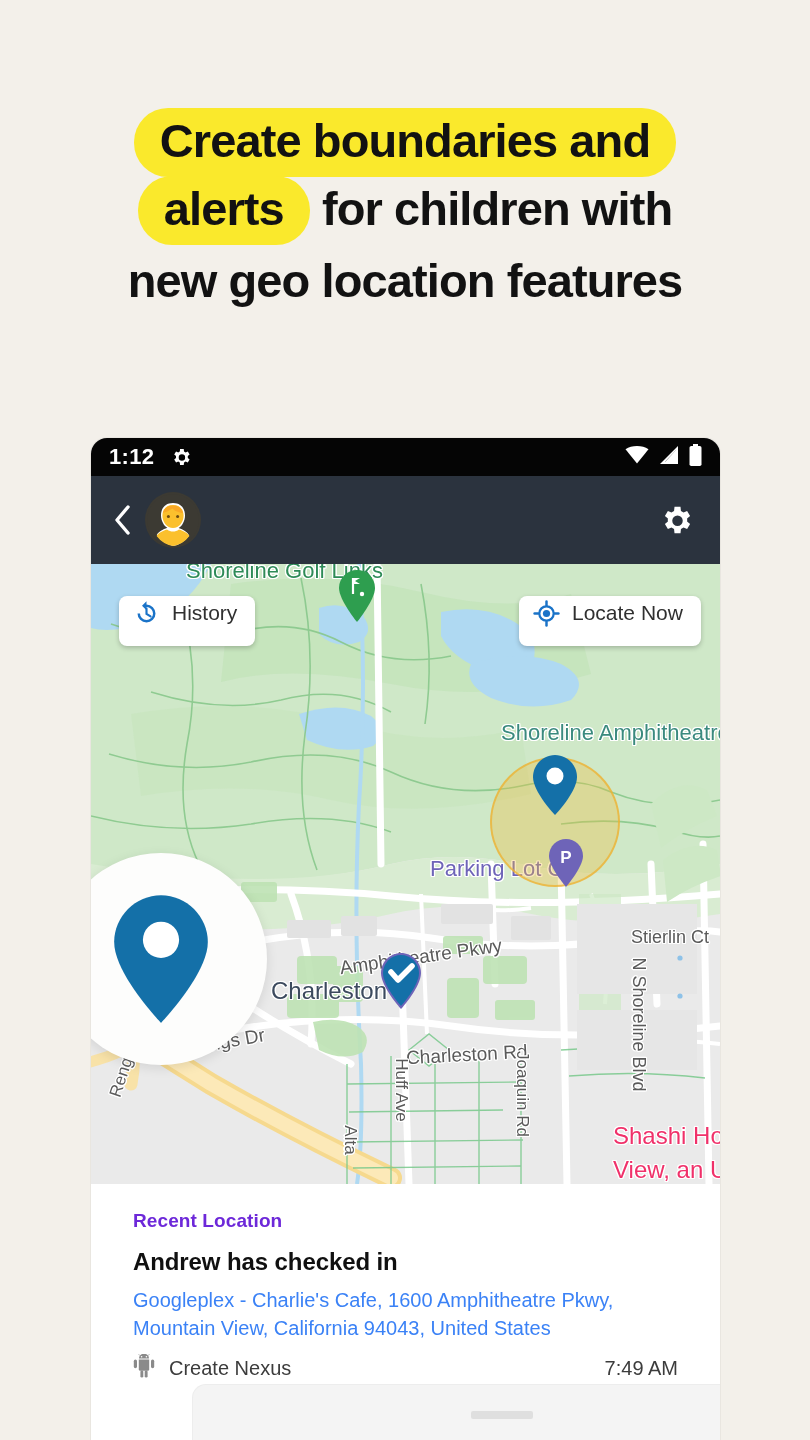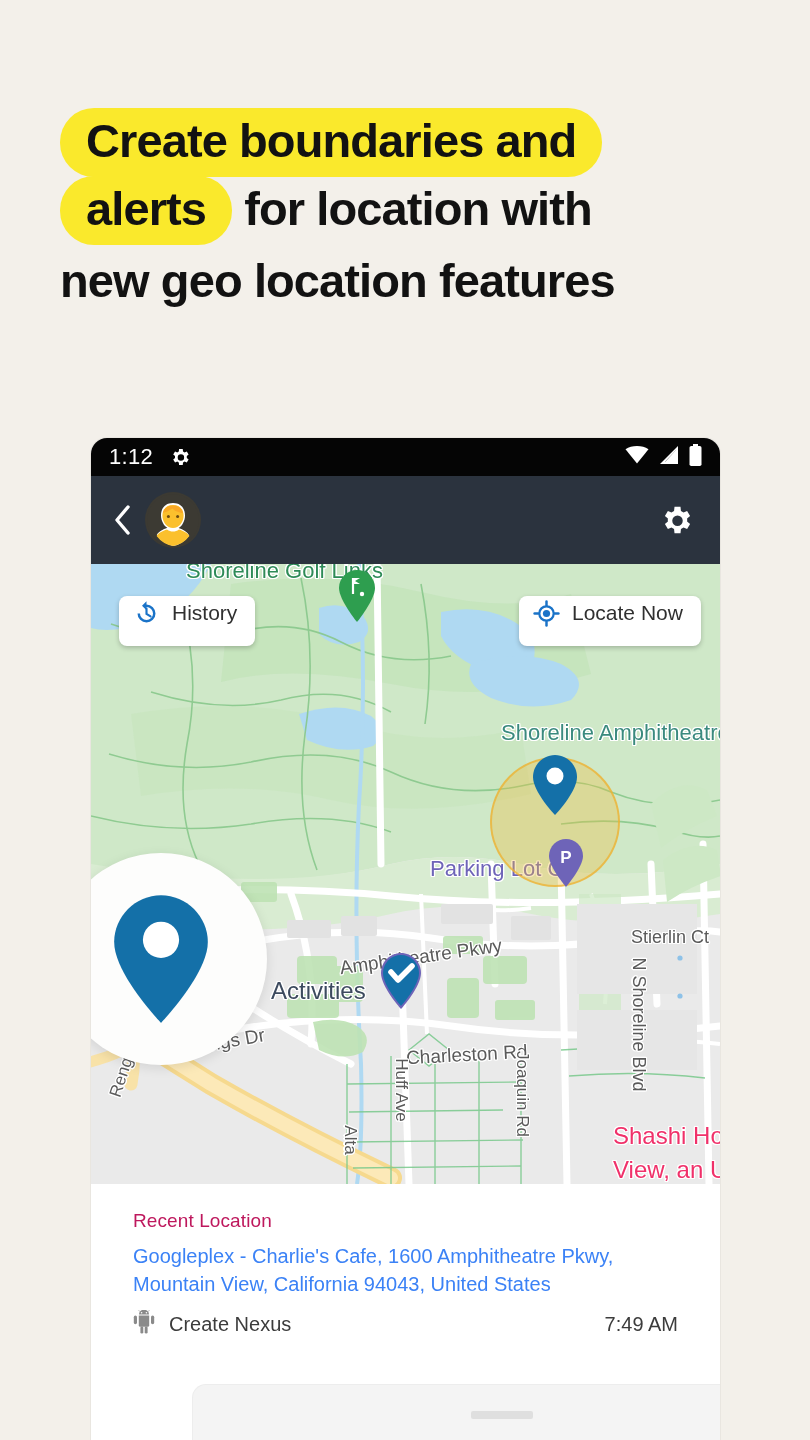--- a/index.html
+++ b/index.html
@@ -10,20 +10,21 @@
     overflow:hidden;
     position:relative;
   }
 
   
   .headline {
     position:absolute;
     left:0; top:108px;
     width:810px;
     padding:0 60px;
+    text-align:center;
     font-weight:bold;
     font-size:47px;
     line-height:66px;
     letter-spacing:-0.9px;
     color:#121212;
   }
   .headline .line { display:block; white-space:nowrap; }
   .hl {
     background:#FAE92C;
     border-radius:34px;
@@ -50,21 +51,21 @@
     position:relative;
     height:38px;
     background:#050505;
     display:flex;
     align-items:center;
     padding:0 18px;
     color:#FFFFFF;
   }
   .statusbar .time {
     font-size:22px;
-    font-weight:400;
+    font-weight:700;
     letter-spacing:0.3px;
   }
   .statusbar .sb-gear { margin-left:16px; display:flex; align-items:center; }
   .statusbar .sb-right {
     margin-left:auto;
     display:flex; align-items:center; gap:9px;
   }
 
   
   .appbar {
@@ -165,21 +166,21 @@
     z-index:6;
   }
 
   
   .sheet {
     position:relative;
     background:#FFFFFF;
     padding:26px 42px 0 42px;
     height:256px;
   }
-  .sheet .kicker { font-size:19px; font-weight:normal; color:#be185d; letter-spacing:0.1px; }
+  .sheet .kicker { font-size:19px; font-weight:bold; color:#6d28d9; letter-spacing:0.1px; }
   .sheet .head   { font-size:24px; font-weight:bold; color:#101010; margin-top:16px; letter-spacing:-0.1px; }
   .sheet .addr   { font-size:20px; color:#3b82f6; line-height:28px; margin-top:10px; max-width:545px; }
   .sheet .meta   {
     display:flex; align-items:center;
     margin-top:12px;
   }
   .sheet .meta .dev { font-size:20px; color:#3C3C3C; margin-left:14px; }
   .sheet .meta .time { margin-left:auto; font-size:20px; color:#3C3C3C; }
 
   .card2 {
@@ -201,21 +202,21 @@
     width:62px; height:8px;
     background:#DFDFDF;
     border-radius:2px;
   }
 </style>
 </head>
 <body>
 
 <div class="headline">
   <span class="line line1"><span class="hl">Create boundaries and</span></span>
-  <span class="line line2"><span class="hl">alerts</span> <span>for location with</span></span>
+  <span class="line line2"><span class="hl">alerts</span> <span>for children with</span></span>
   <span class="line line3">new geo location features</span>
 </div>
 
 <div class="phone">
 
   <div class="statusbar">
     <span class="time">1:12</span>
     <span class="sb-gear">
       <svg width="22" height="22" viewBox="0 0 24 24">
           <path fill="#fff" d="M19.4 13a7.6 7.6 0 000-2l2-1.6-2-3.4-2.4 1a7.6 7.6 0 00-1.7-1L15 3.2H11l-.3 2.8a7.6 7.6 0 00-1.7 1l-2.4-1-2 3.4L6.6 11a7.6 7.6 0 000 2l-2 1.6 2 3.4 2.4-1a7.6 7.6 0 001.7 1l.3 2.8h4l.3-2.8a7.6 7.6 0 001.7-1l2.4 1 2-3.4zM13 16a3.5 3.5 0 110-7 3.5 3.5 0 010 7z"></path>
@@ -371,21 +372,21 @@
       </g>
 
       <circle cx="589" cy="394" r="2.6" fill="#8EC2E8"></circle>
       <circle cx="589" cy="432" r="2.6" fill="#8EC2E8"></circle>
     </svg>
 
     <div class="map-label lbl-green" style="left:95px; top:-6px; font-size:22px;">Shoreline Golf Links</div>
     <div class="map-label lbl-poi" style="left:410px; top:156px; font-size:22px;">Shoreline Amphitheatre</div>
     <div class="map-label lbl-park" style="left:339px; top:292px; font-size:22px;">Parking Lot C</div>
     <div class="map-label lbl-road" style="left:248px; top:382px; font-size:19px; transform:rotate(-8deg);">Amphitheatre Pkwy</div>
-    <div class="map-label lbl-place" style="left:180px; top:413px; font-size:24px;">Activities</div>
+    <div class="map-label lbl-place" style="left:180px; top:413px; font-size:24px;">Charleston</div>
     <div class="map-label lbl-road" style="left:540px; top:363px; font-size:18px;">Stierlin Ct</div>
     <div class="map-label lbl-road" style="left:315px; top:480px; font-size:19px; transform:rotate(-3deg);">Charleston Rd</div>
     <div class="map-label lbl-road" style="left:72px; top:469px; font-size:19px; transform:rotate(-10deg);">Landings Dr</div>
     <div class="map-label lbl-road" style="left:-14px; top:470px; font-size:17px; transform:rotate(-72deg);">Rengstorff Ave</div>
     <div class="map-label lbl-road" style="left:480px; top:450px; font-size:18px; transform:rotate(90deg);">N Shoreline Blvd</div>
     <div class="map-label lbl-road" style="left:278px; top:516px; font-size:17px; transform:rotate(90deg);">Huff Ave</div>
     <div class="map-label lbl-road" style="left:388px; top:520px; font-size:17px; transform:rotate(90deg);">Joaquin Rd</div>
     <div class="map-label lbl-road" style="left:244px; top:566px; font-size:17px; transform:rotate(90deg);">Alta</div>
     <div class="map-label lbl-hotel" style="left:522px; top:558px; font-size:24px;">Shashi Hotel</div>
     <div class="map-label lbl-hotel" style="left:522px; top:592px; font-size:24px;">View, an Urb</div>
@@ -448,20 +449,21 @@
     <div class="badge-circle">
       <svg width="104" height="132" viewBox="0 0 48 62">
         <path d="M24 1C12 1 2 11 2 23c0 15 22 38 22 38s22-23 22-38C46 11 36 1 24 1z" fill="#1470A8"></path>
         <circle cx="24" cy="22" r="8.5" fill="#fff"></circle>
       </svg>
     </div>
   </div>
 
   <div class="sheet">
     <div class="kicker">Recent Location</div>
+    <div class="head">Andrew has checked in</div>
     <div class="addr">Googleplex - Charlie's Cafe, 1600 Amphitheatre Pkwy, Mountain View, California 94043, United States</div>
     <div class="meta">
       <span>
         <svg width="22" height="24" viewBox="0 0 22 24">
           <path d="M5.8 5.4h10.4v9.8a1.5 1.5 0 01-1.5 1.5H7.3a1.5 1.5 0 01-1.5-1.5z" fill="#8A8A8A"></path>
           <path d="M6 4.6a5 5 0 0110 0z" fill="#8A8A8A"></path>
           <rect x="0.8" y="5.6" width="3.2" height="8.6" rx="1.6" fill="#8A8A8A"></rect>
           <rect x="18" y="5.6" width="3.2" height="8.6" rx="1.6" fill="#8A8A8A"></rect>
           <rect x="7.4" y="16.4" width="2.9" height="7.2" rx="1.4" fill="#8A8A8A"></rect>
           <rect x="11.7" y="16.4" width="2.9" height="7.2" rx="1.4" fill="#8A8A8A"></rect>

